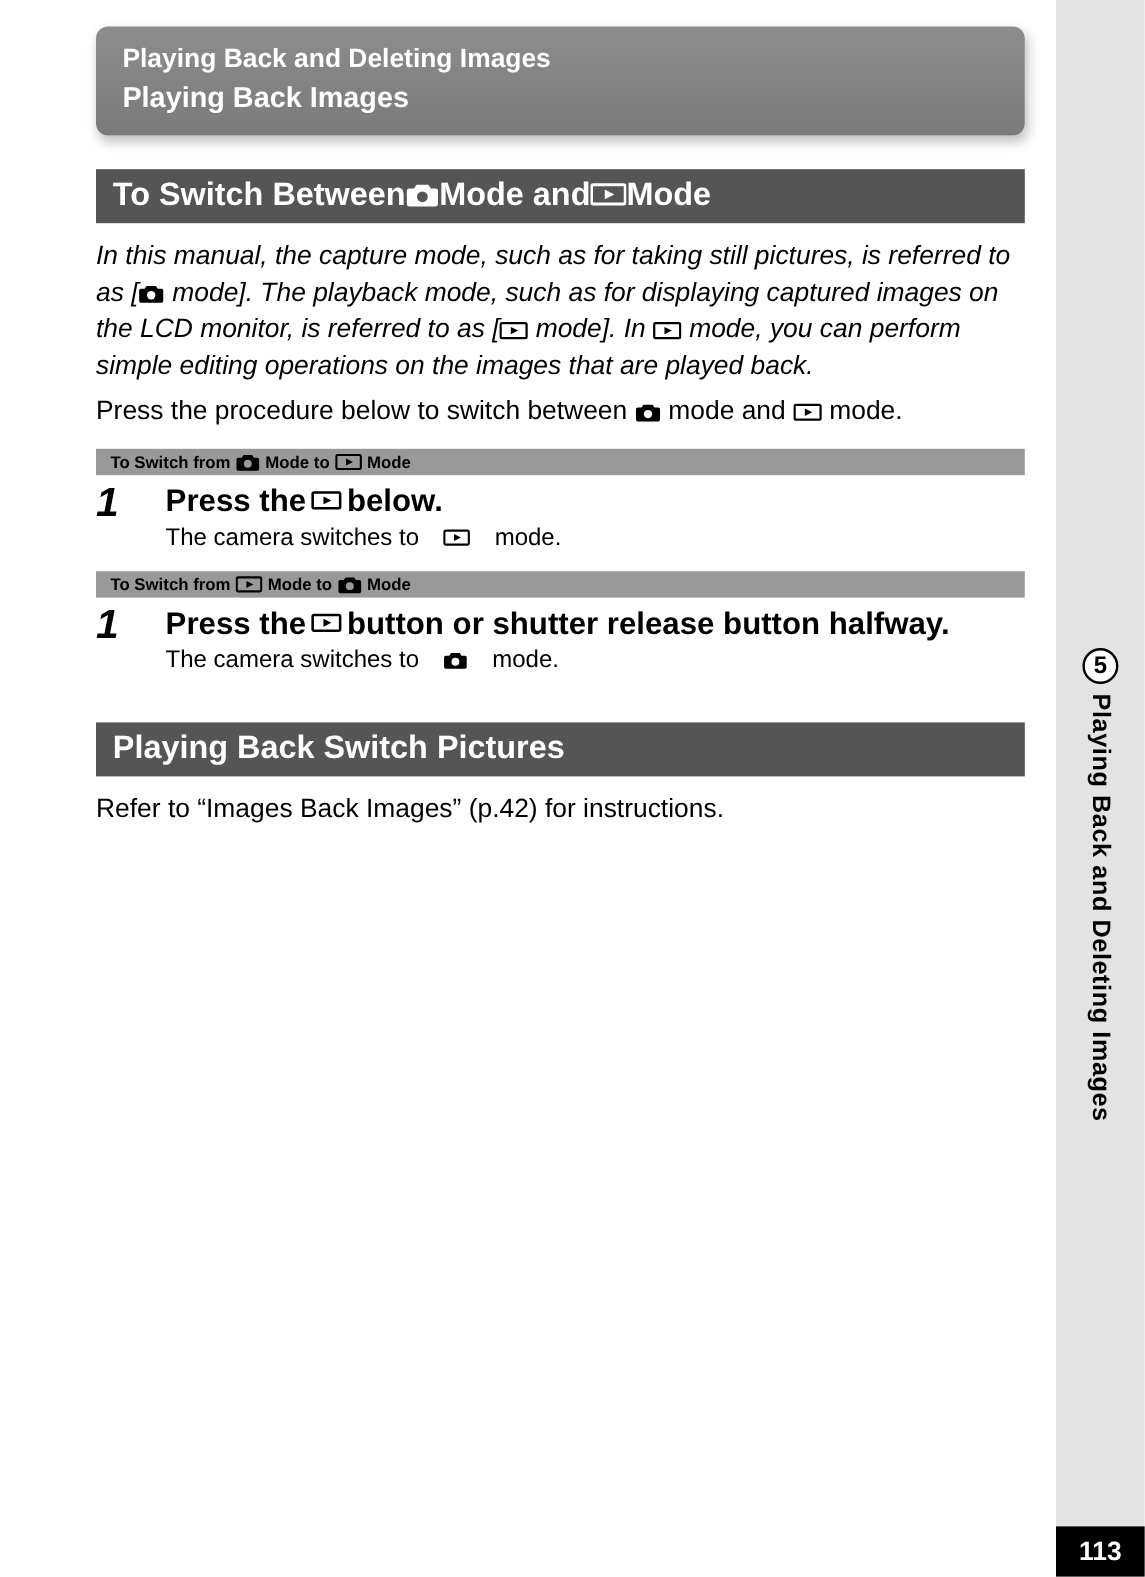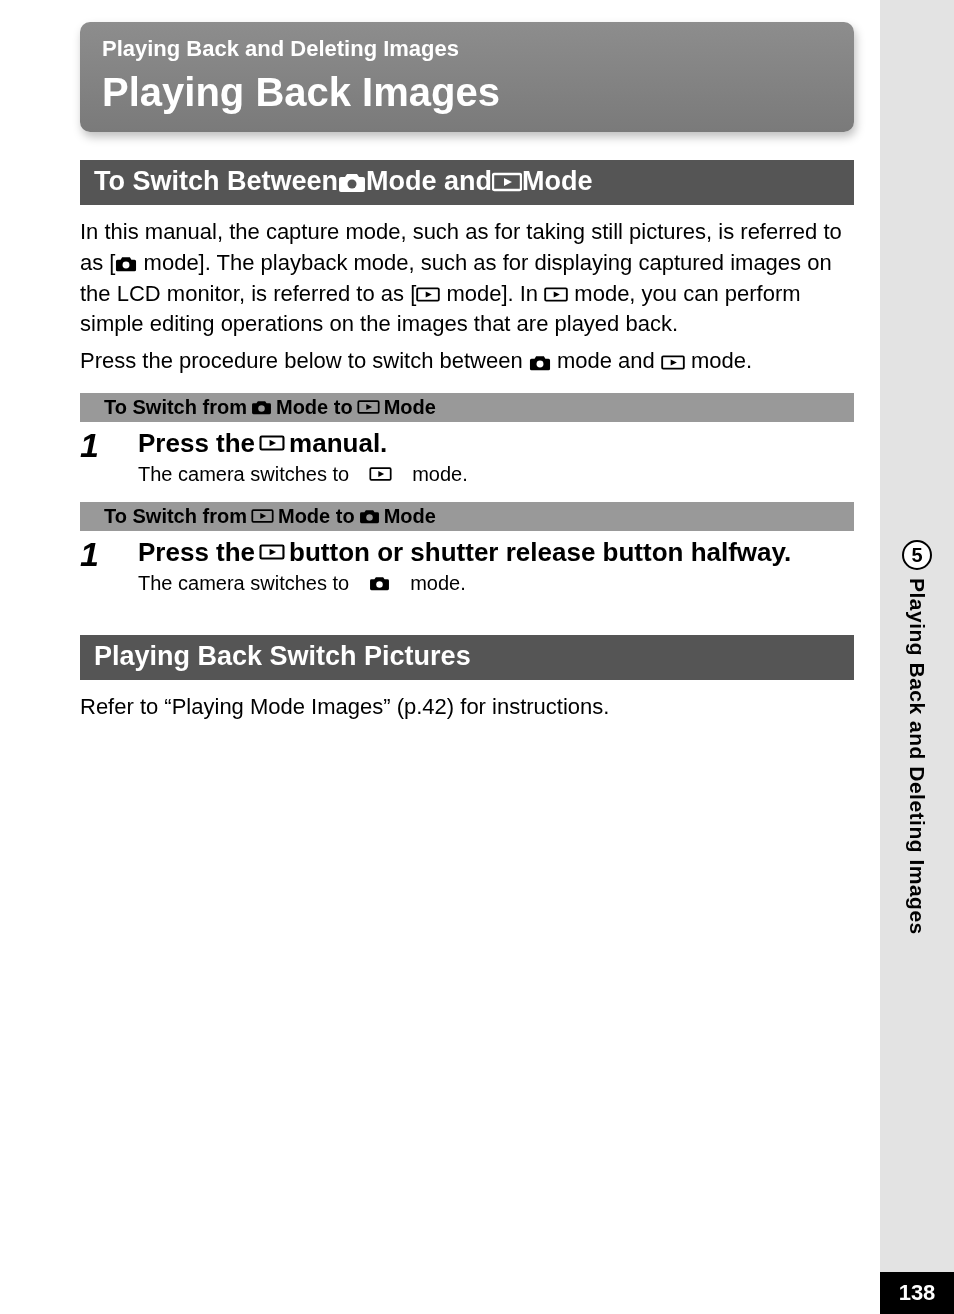--- a/index.html
+++ b/index.html
@@ -87,43 +87,43 @@
     padding: 14px 22px 16px 22px;
     margin-bottom: 28px;
     box-shadow: 2px 5px 10px rgba(0,0,0,0.25);
   }
   .titlebox .eyebrow {
     font-size: 22px;
     font-weight: bold;
     margin-bottom: 6px;
   }
   .titlebox .title {
-    font-size: 40px;
+    font-size: 24px;
     font-weight: bold;
     line-height: 1.2;
   }
 
   .h2bar {
     background: #555;
     color: #fff;
     font-size: 27px;
     font-weight: bold;
     padding: 6px 14px 8px 14px;
     margin: 8px 0 12px 0;
     display: flex;
     align-items: center;
     flex-wrap: wrap;
     gap: 0;
   }
   .h3bar {
     background: #999;
     color: #000;
-    font-size: 20px;
-    font-weight: bold;
-    padding: 3px 12px 3px 24px;
+    font-size: 14px;
+    font-weight: bold;
+    padding: 3px 12px 3px 12px;
     margin: 16px 0 6px 0;
     display: flex;
     align-items: center;
     gap: 4px;
   }
   p.body {
     font-size: 22px;
     line-height: 1.4;
     margin: 6px 0;
   }
@@ -169,21 +169,21 @@
 </head>
 <body>
 
 <div class="page">
 
   <div class="right-margin">
     <div class="side-tab">
       <div class="circle">5</div>
       <div class="vtext">Playing Back and Deleting Images</div>
     </div>
-    <div class="pagenum">138</div>
+    <div class="pagenum">113</div>
   </div>
 
   <div class="content">
 
     <div class="titlebox">
       <div class="eyebrow">Playing Back and Deleting Images</div>
       <div class="title">Playing Back Images</div>
     </div>
 
     <div class="h2bar">
@@ -197,21 +197,21 @@
       <span> Mode and </span>
       <span class="ico">
         <svg width="30" height="22" viewBox="0 0 30 22">
             <rect x="1" y="3" width="28" height="16" rx="1.5" fill="none" stroke="#fff" stroke-width="2.4"></rect>
             <path d="M12 7 L20 11 L12 15 Z" fill="#fff"></path>
           </svg>
       </span>
       <span> Mode</span>
     </div>
 
-    <p class="body" style="display:block;">
+    <p class="body" style="display:block;font-style:italic;">
       <span>In this manual, the capture mode, such as for taking still pictures, is referred to as [</span><span class="ico">
           <svg width="22" height="17" viewBox="0 0 28 22">
             <path fill="#000" d="M3 6 h4 l2 -3 h10 l2 3 h4 a2 2 0 0 1 2 2 v11 a2 2 0 0 1 -2 2 h-22 a2 2 0 0 1 -2 -2 v-11 a2 2 0 0 1 2 -2 z"></path>
             <circle cx="14" cy="13" r="4.5" fill="#fff"></circle>
           </svg>
         </span><span> mode]. The playback mode, such as for displaying captured images on the LCD monitor, is referred to as [</span><span class="ico">
           <svg width="24" height="17" viewBox="0 0 30 22">
             <rect x="1" y="3" width="28" height="16" rx="1.5" fill="none" stroke="#000" stroke-width="2.4"></rect>
             <path d="M12 7 L20 11 L12 15 Z" fill="#000"></path>
           </svg>
@@ -258,21 +258,21 @@
       <div class="num">1</div>
       <div class="step-text">
         <div class="instr">
           <span>Press the </span>
           <span class="ico">
               <svg width="26" height="18" viewBox="0 0 30 22">
                 <rect x="1" y="3" width="28" height="16" rx="1.5" fill="none" stroke="#000" stroke-width="2.6"></rect>
                 <path d="M12 7 L20 11 L12 15 Z" fill="#000"></path>
               </svg>
             </span>
-          <span> manual.</span>
+          <span> below.</span>
         </div>
         <div class="result">
           <span>The camera switches to </span>
           <span class="ico">
               <svg width="23" height="16" viewBox="0 0 30 22">
                 <rect x="1" y="3" width="28" height="16" rx="1.5" fill="none" stroke="#000" stroke-width="2.4"></rect>
                 <path d="M12 7 L20 11 L12 15 Z" fill="#000"></path>
               </svg>
             </span>
           <span> mode.</span>
@@ -320,16 +320,16 @@
               </svg>
             </span>
           <span> mode.</span>
         </div>
       </div>
     </div>
 
     <div class="h2bar" style="margin-top:40px;">
       <span>Playing Back Switch Pictures</span>
     </div>
-    <p class="body">Refer to “Playing Mode Images” (p.42) for instructions.</p>
+    <p class="body">Refer to “Images Back Images” (p.42) for instructions.</p>
 
   </div>
 </div>
 
 </body></html>

